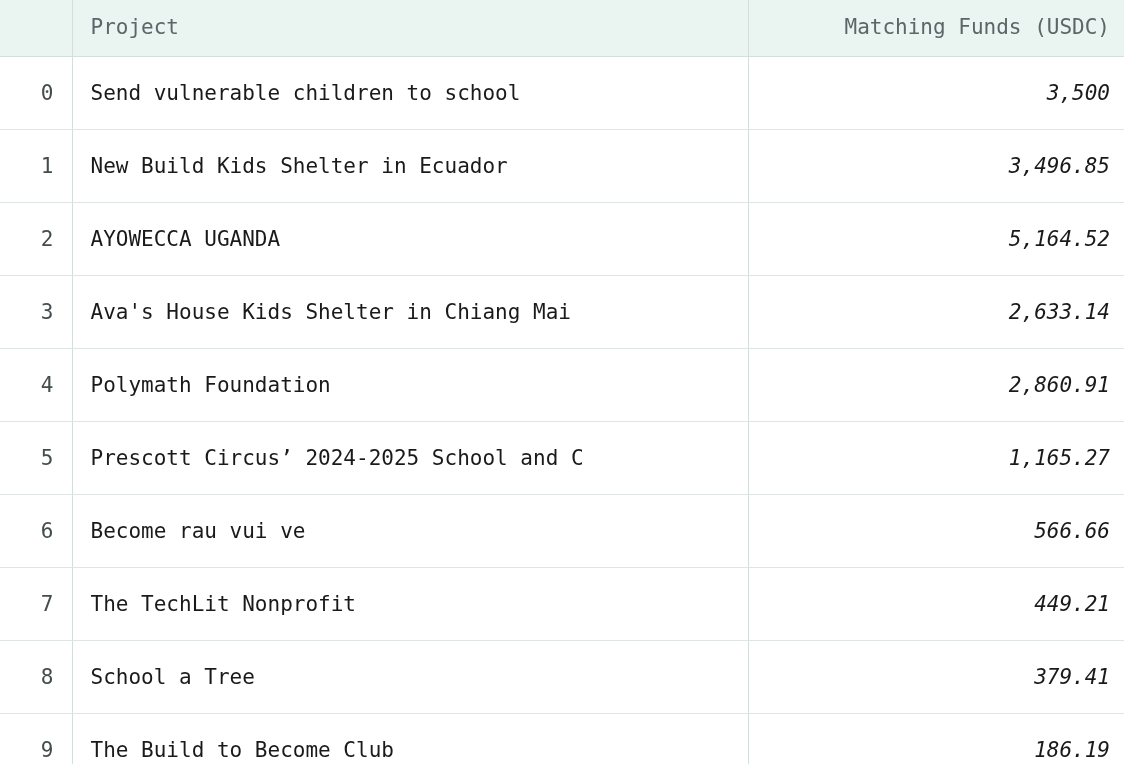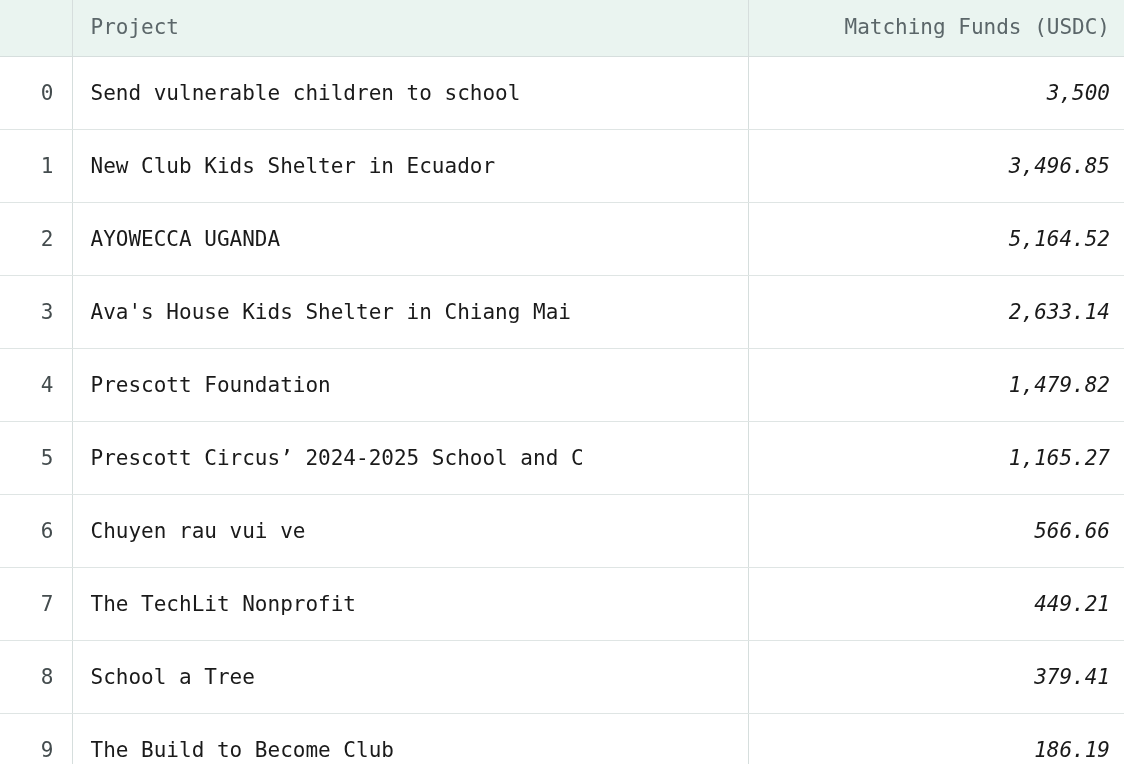--- a/index.html
+++ b/index.html
@@ -99,46 +99,46 @@
       </tr>
     </thead>
     <tbody id="table-body">
         <tr>
           <td class="td-index">0</td>
           <td class="td-project">Send vulnerable children to school</td>
           <td class="td-funds">3,500</td>
         </tr>
         <tr>
           <td class="td-index">1</td>
-          <td class="td-project">New Club Kids Shelter in Ecuador</td>
+          <td class="td-project">New Build Kids Shelter in Ecuador</td>
           <td class="td-funds">3,496.85</td>
         </tr>
         <tr>
           <td class="td-index">2</td>
           <td class="td-project">AYOWECCA UGANDA</td>
           <td class="td-funds">5,164.52</td>
         </tr>
         <tr>
           <td class="td-index">3</td>
           <td class="td-project">Ava's House Kids Shelter in Chiang Mai</td>
           <td class="td-funds">2,633.14</td>
         </tr>
         <tr>
           <td class="td-index">4</td>
-          <td class="td-project">Prescott Foundation</td>
-          <td class="td-funds">1,479.82</td>
+          <td class="td-project">Polymath Foundation</td>
+          <td class="td-funds">2,860.91</td>
         </tr>
         <tr>
           <td class="td-index">5</td>
           <td class="td-project">Prescott Circus’ 2024-2025 School and C</td>
           <td class="td-funds">1,165.27</td>
         </tr>
         <tr>
           <td class="td-index">6</td>
-          <td class="td-project">Chuyen rau vui ve</td>
+          <td class="td-project">Become rau vui ve</td>
           <td class="td-funds">566.66</td>
         </tr>
         <tr>
           <td class="td-index">7</td>
           <td class="td-project">The TechLit Nonprofit</td>
           <td class="td-funds">449.21</td>
         </tr>
         <tr>
           <td class="td-index">8</td>
           <td class="td-project">School a Tree</td>

